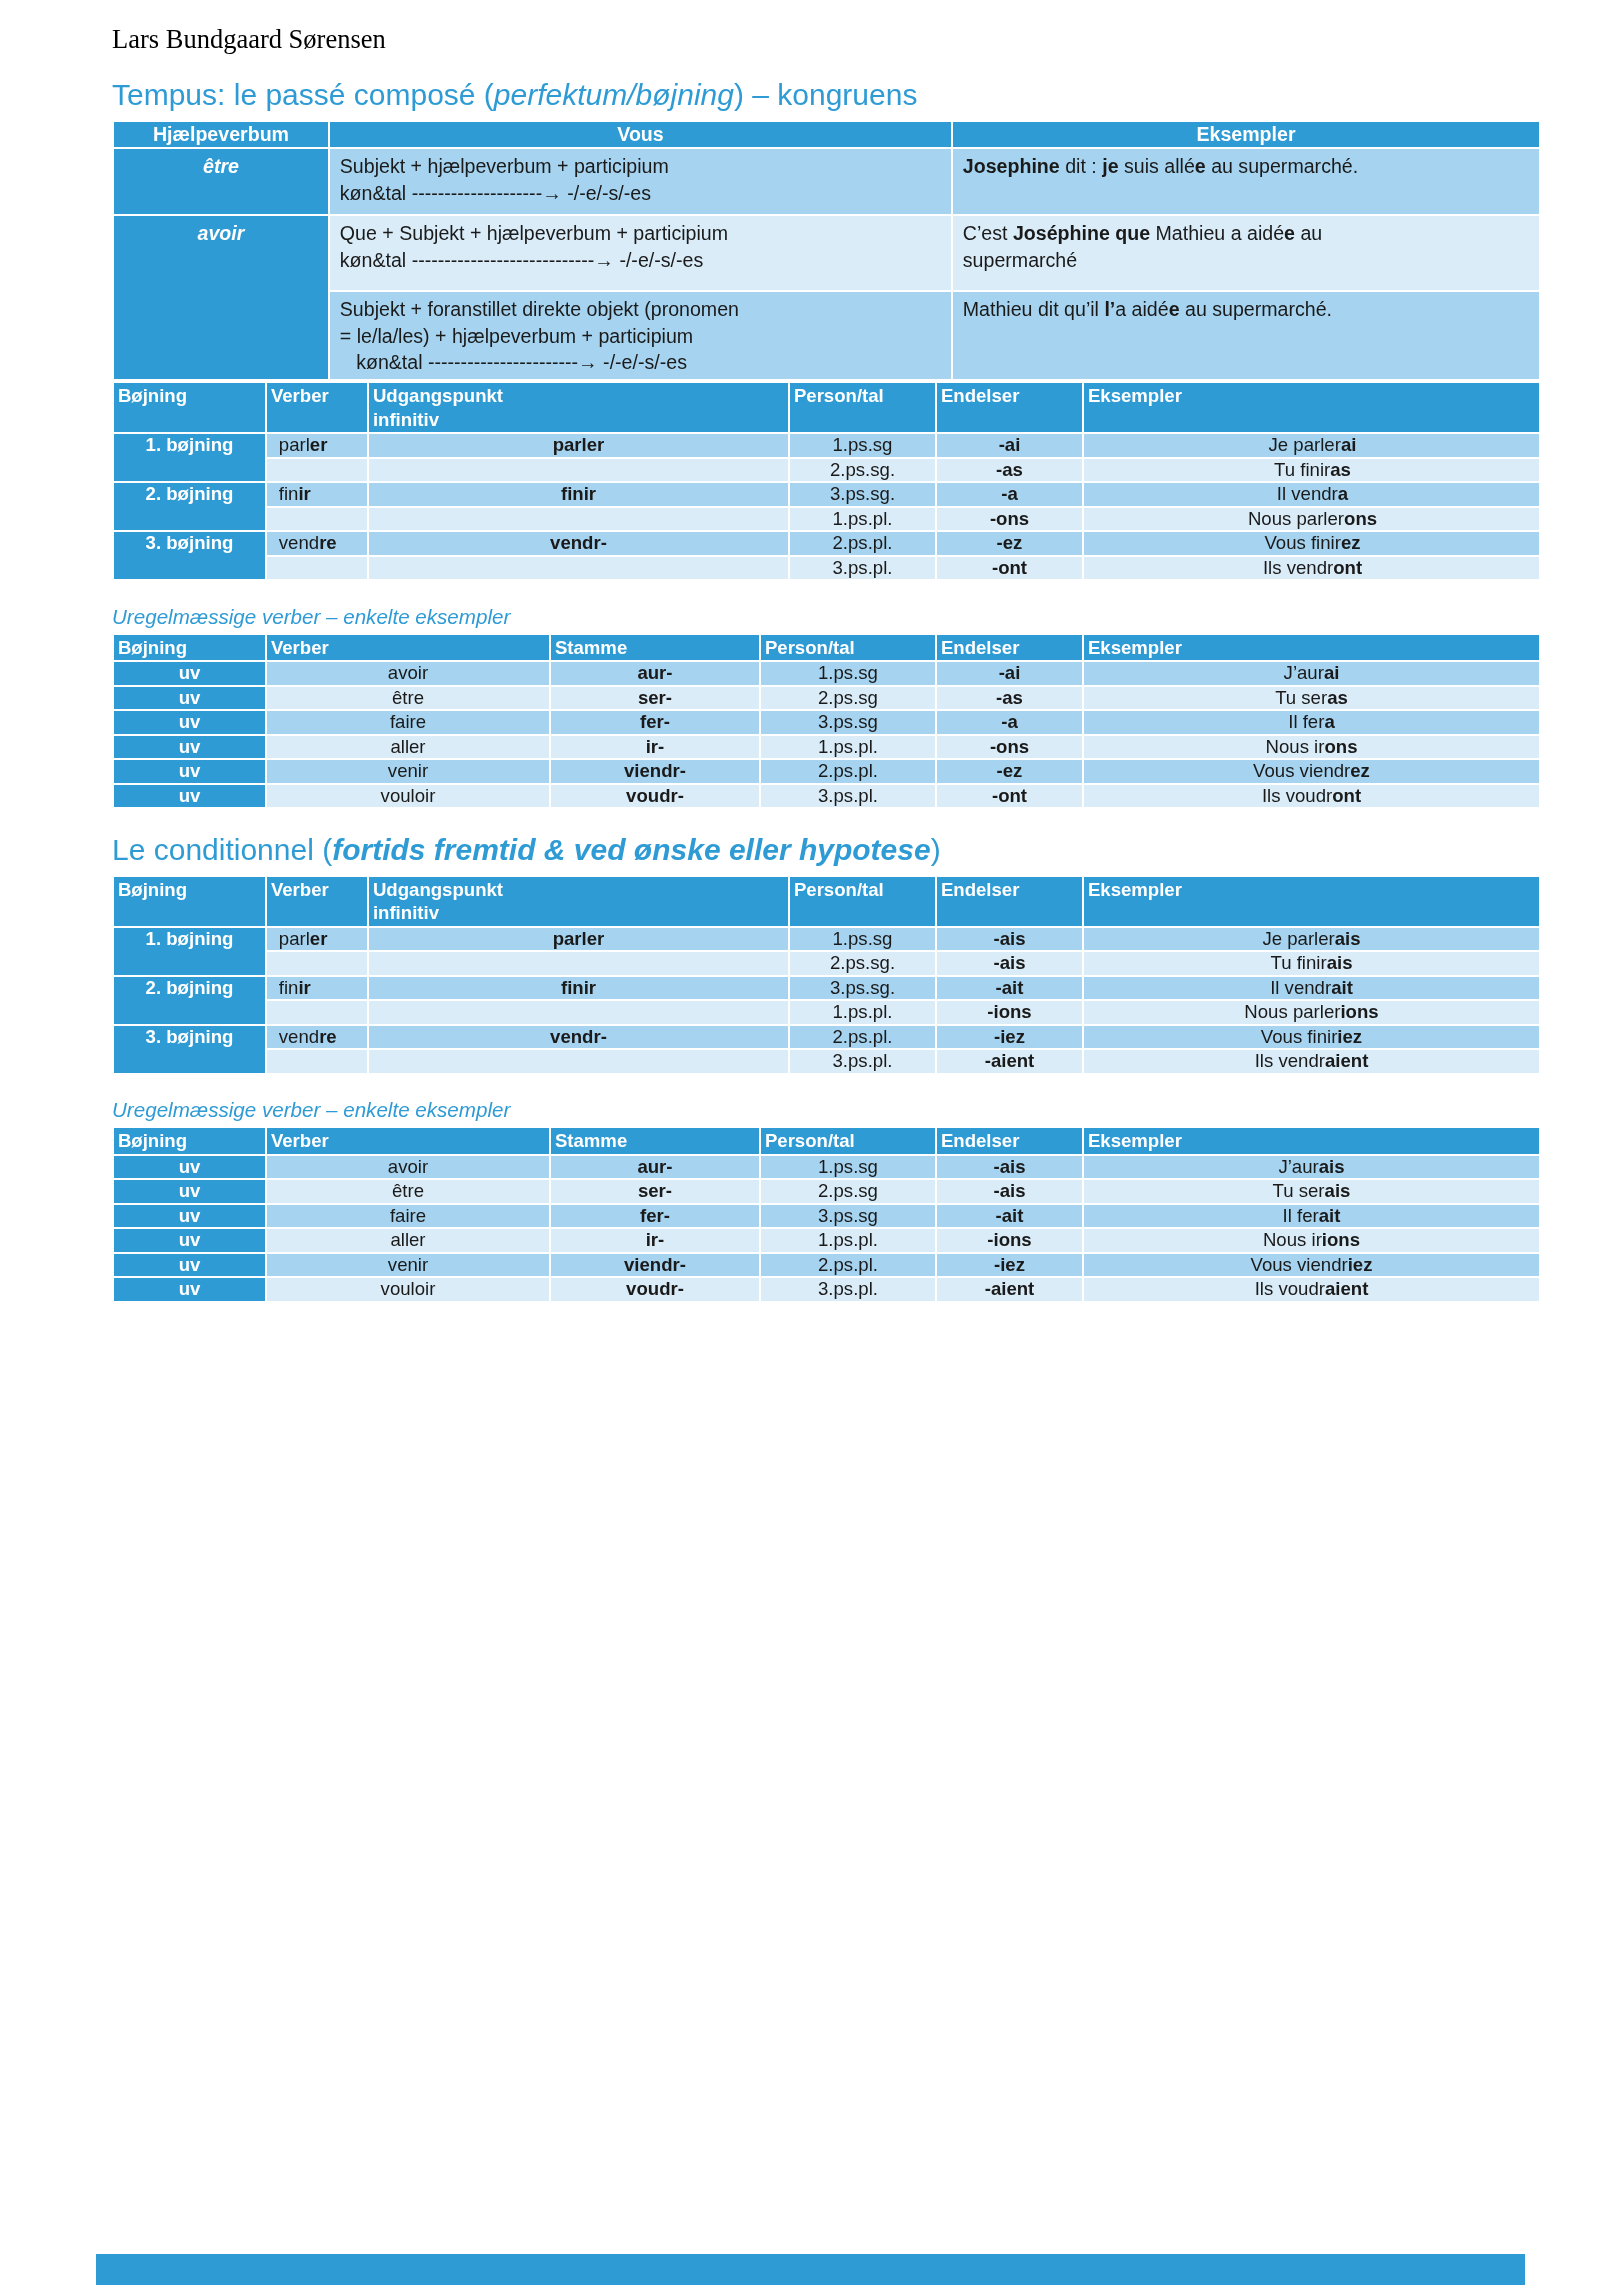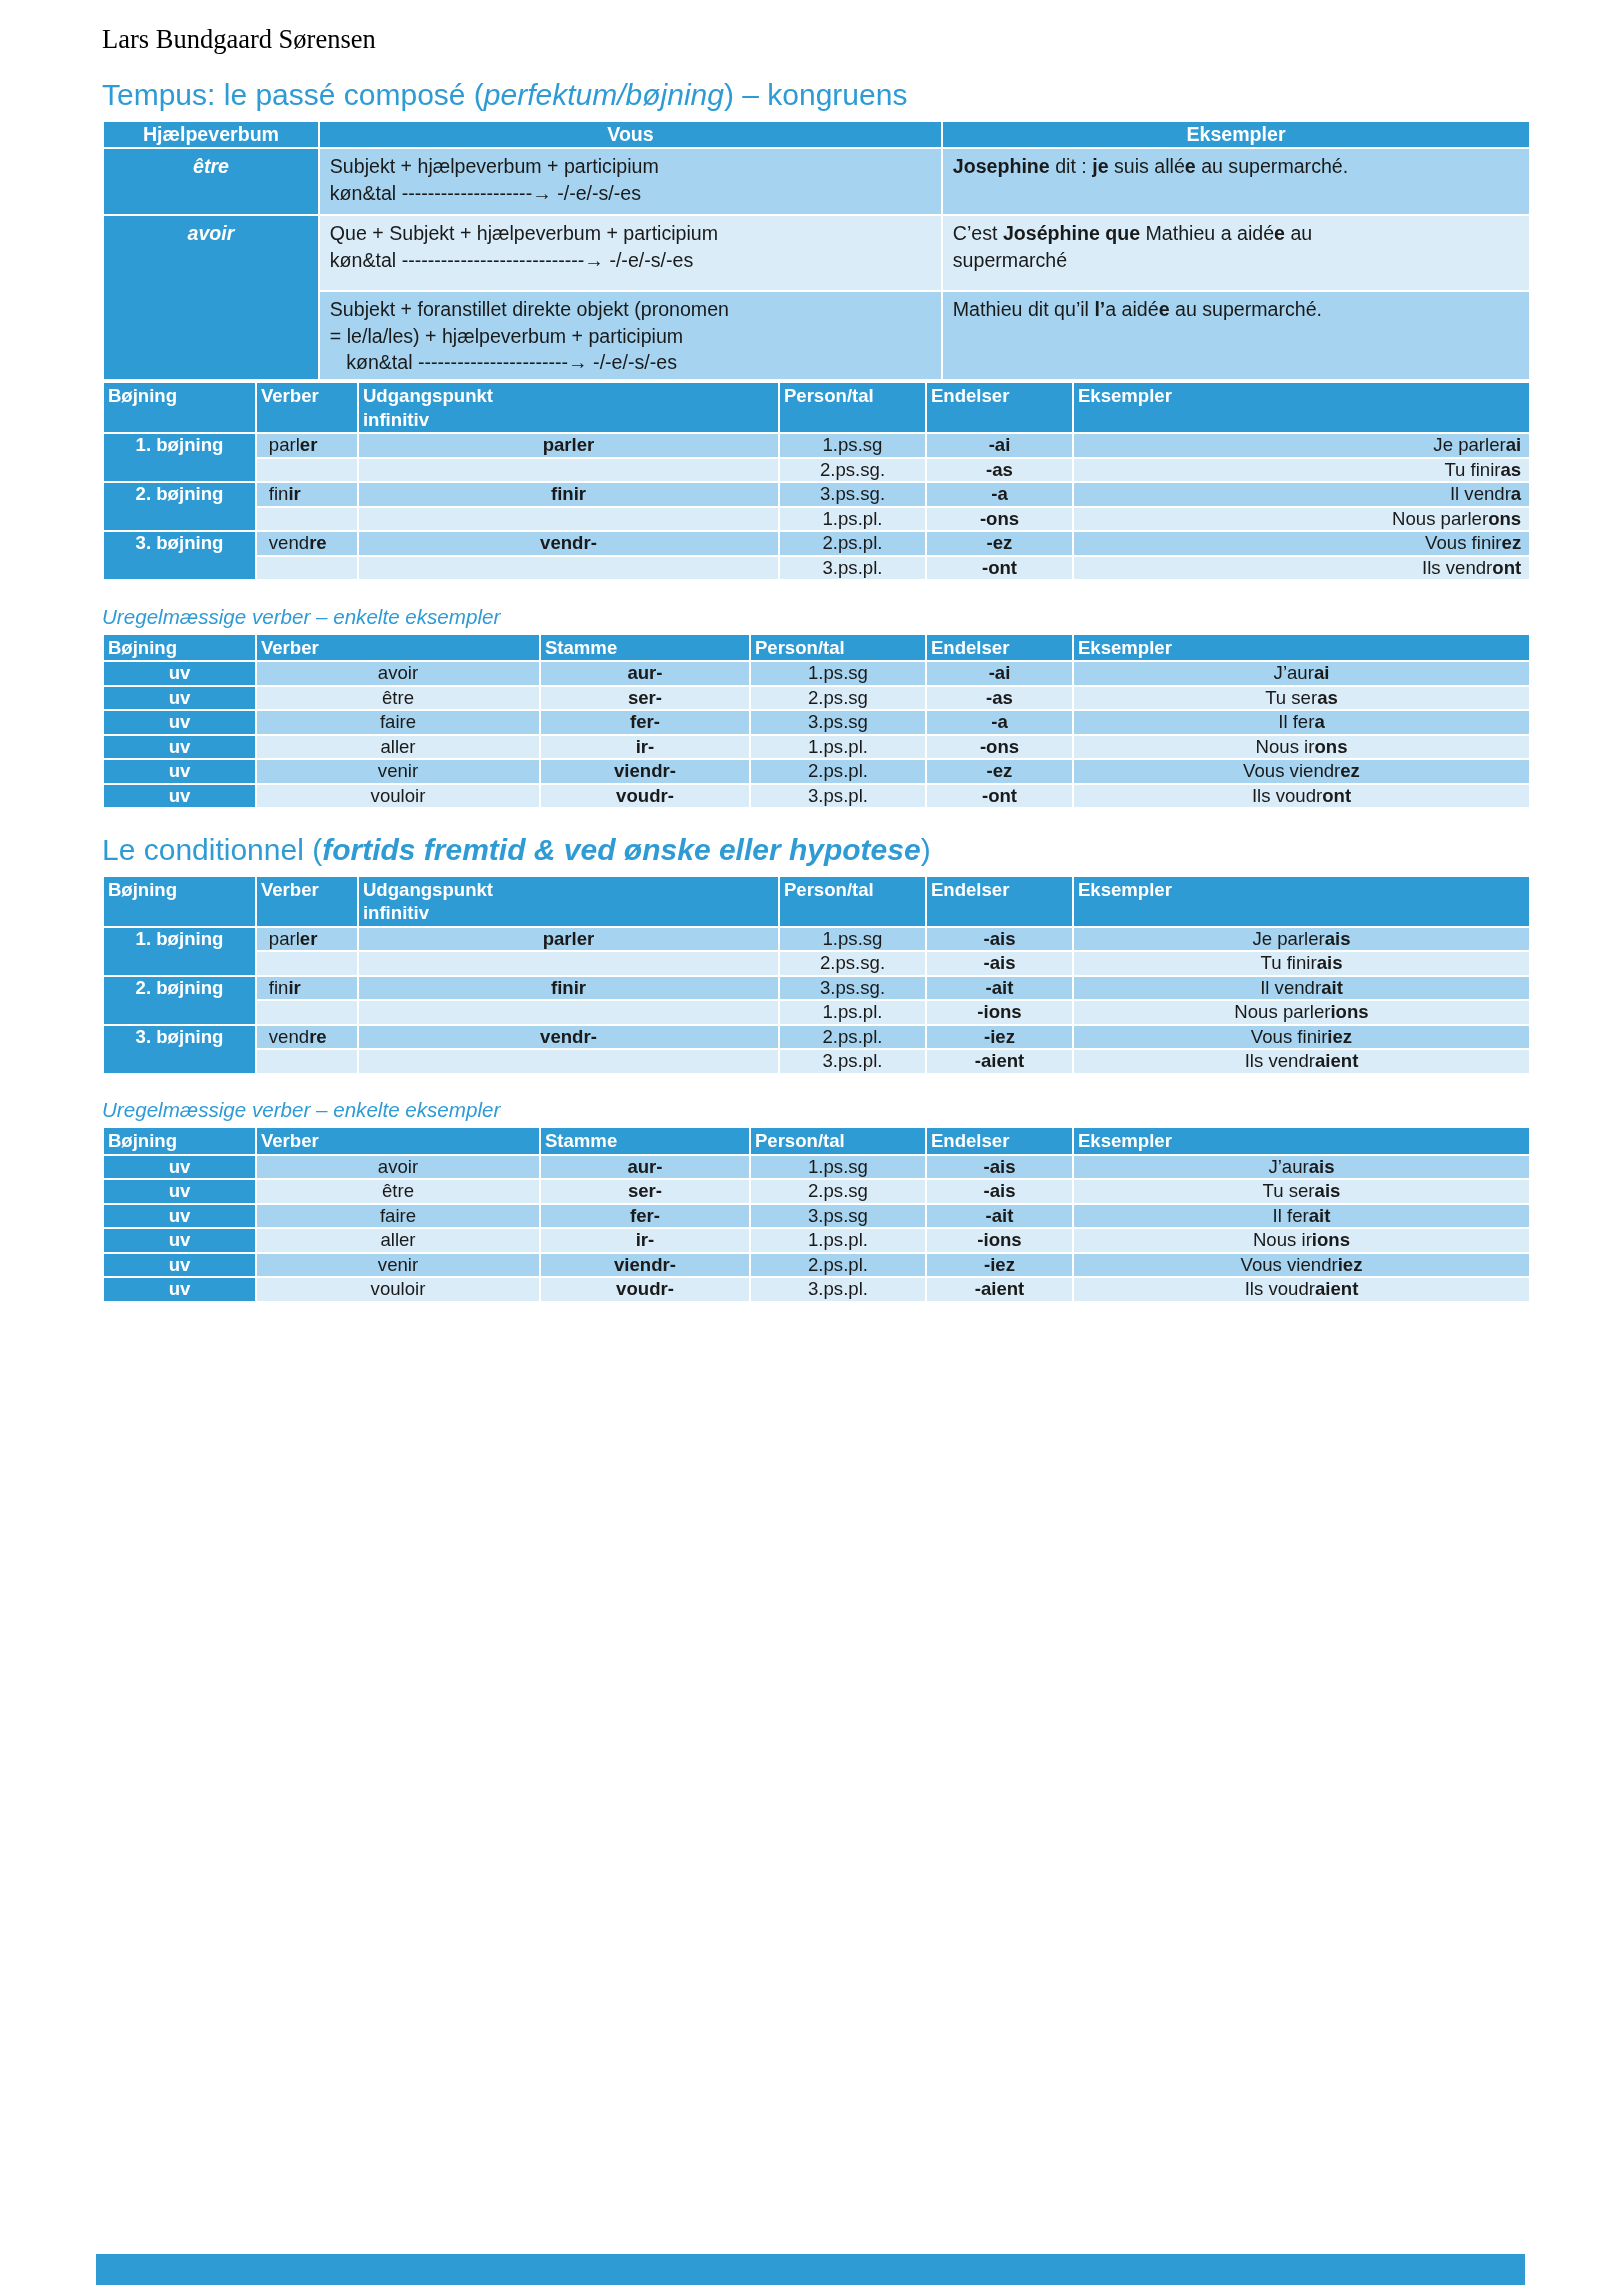--- a/index.html
+++ b/index.html
@@ -2,21 +2,21 @@
 <html style="--header-blue: #2E9BD5; --stripe-dark: #A6D4F0; --stripe-light: #DAECF8; --title-blue: #2E9BD5; --text-black: #1A1A1A; --page-white: #FFFFFF;"><head>
 <meta charset="utf-8">
 <title>Document</title>
 <style>
   * { margin:0; padding:0; box-sizing:border-box; }
   html,body { background:#ffffff; }
   .page {
     position:relative; width:1621px; height:2293px; background:var(--page-white,#ffffff);
     font-family:"Liberation Sans", sans-serif; color:var(--text-black,#1a1a1a); overflow:hidden;
   }
-  .content { position:absolute; left:102px; top:0; width:1429px; }
+  .content { position:absolute; left:112px; top:0; width:1429px; }
 
   .author { padding-top:23.5px; font-family:"Liberation Serif", serif; font-size:26.5px; color:#000; }
 
   .doc-title { margin-top:23.5px; margin-bottom:7.8px; font-size:30px; font-weight:400;
                color:var(--title-blue,#2E9BD5); }
   .subtitle { margin-top:7.8px; margin-bottom:3.9px; font-size:20.6px; font-style:italic;
               color:var(--title-blue,#2E9BD5); font-weight:400; }
   .subtitle.spaced { margin-top:23.5px; }
 
   table { border-collapse:collapse; table-layout:fixed; width:1429px; }
@@ -37,21 +37,21 @@
 
   
   .verb-table th { background:var(--header-blue,#2E9BD5); color:#fff; font-weight:700; font-size:18.6px;
                    text-align:left; vertical-align:top; height:25.5px; padding:1px 3.9px; line-height:23.5px; }
   .verb-table.two-line th { height:49px; }
   .verb-table td { height:23.5px; padding:0 7.8px; text-align:center; font-size:18.6px; line-height:22.5px; vertical-align:top; }
   .verb-table tbody tr:nth-child(odd) td { background:var(--stripe-dark,#A6D4F0); }
   .verb-table tbody tr:nth-child(even) td { background:var(--stripe-light,#DAECF8); }
   .verb-table tbody tr td.boj { background:var(--header-blue,#2E9BD5); color:#fff; font-weight:700; vertical-align:top; }
   .verb-table td.left { text-align:left; padding-left:11.8px; }
-  .verb-table.eks-left td.eks { text-align:right; padding-left:9.8px; }
+  .verb-table.eks-left td.eks { text-align:center; padding-left:9.8px; }
 
   .verb-table col.rc1 { width:153px; } .verb-table col.rc2 { width:102px; }
   .verb-table col.rc3 { width:421px; } .verb-table col.rc4 { width:147px; }
   .verb-table col.rc5 { width:147px; }
   .verb-table col.ic1 { width:153px; } .verb-table col.ic2 { width:284px; }
   .verb-table col.ic3 { width:210px; } .verb-table col.ic4 { width:176px; }
   .verb-table col.ic5 { width:147px; }
 
   .bottom-bar { position:absolute; left:96px; top:2254px; width:1429px; height:31px;
                 background:var(--header-blue,#2E9BD5); }

